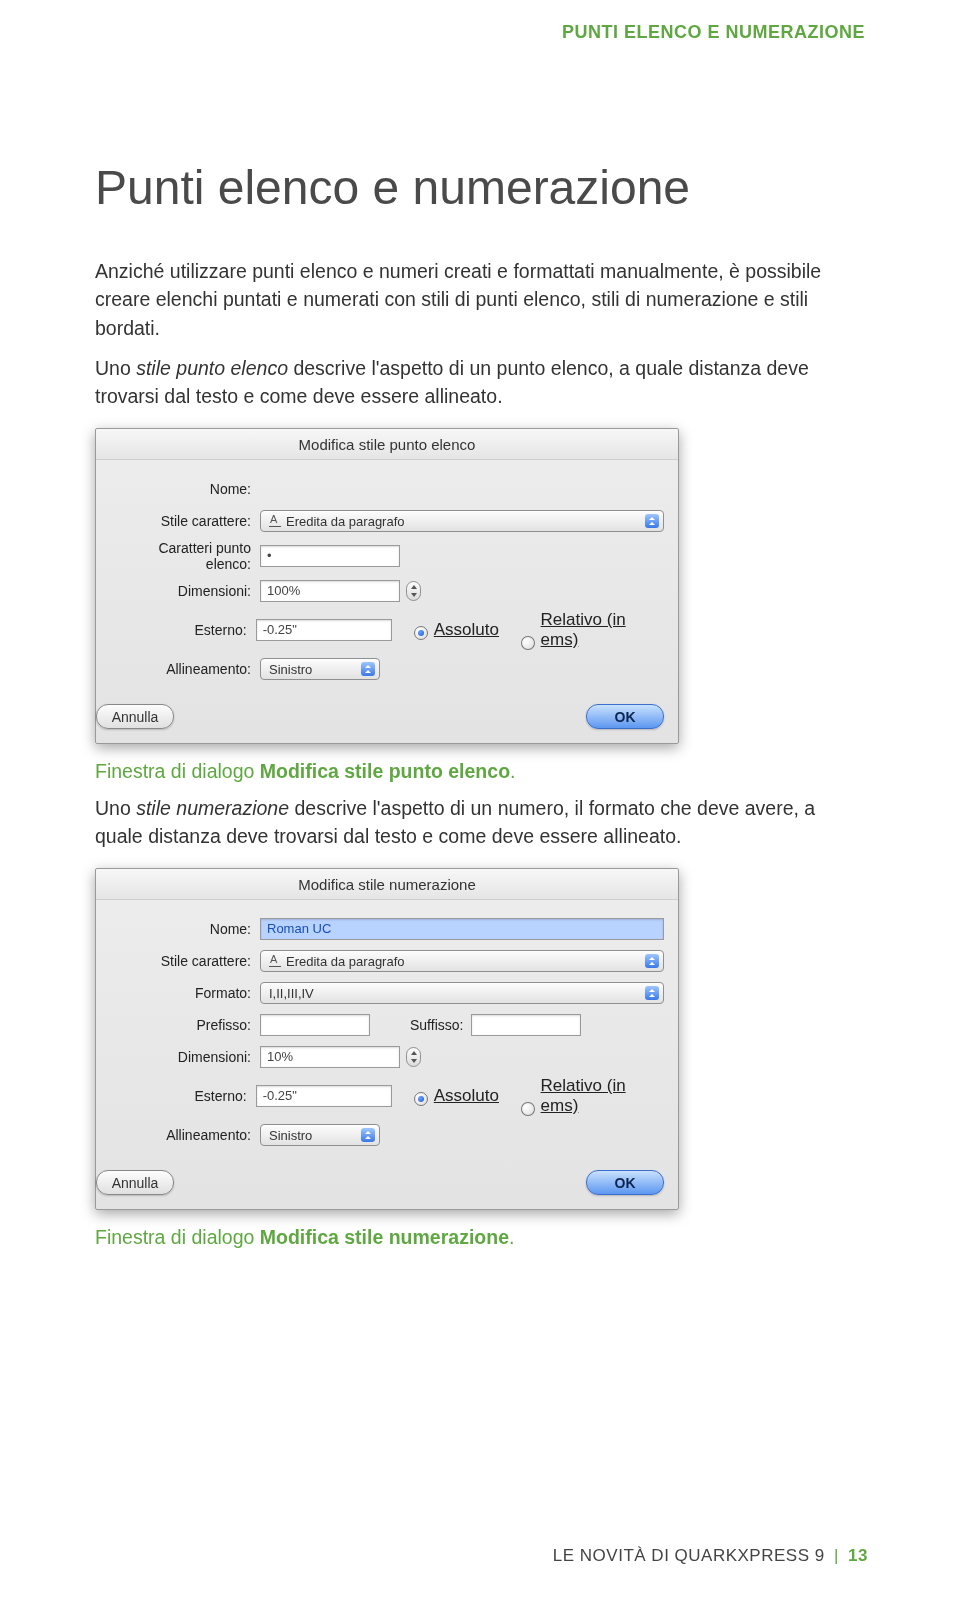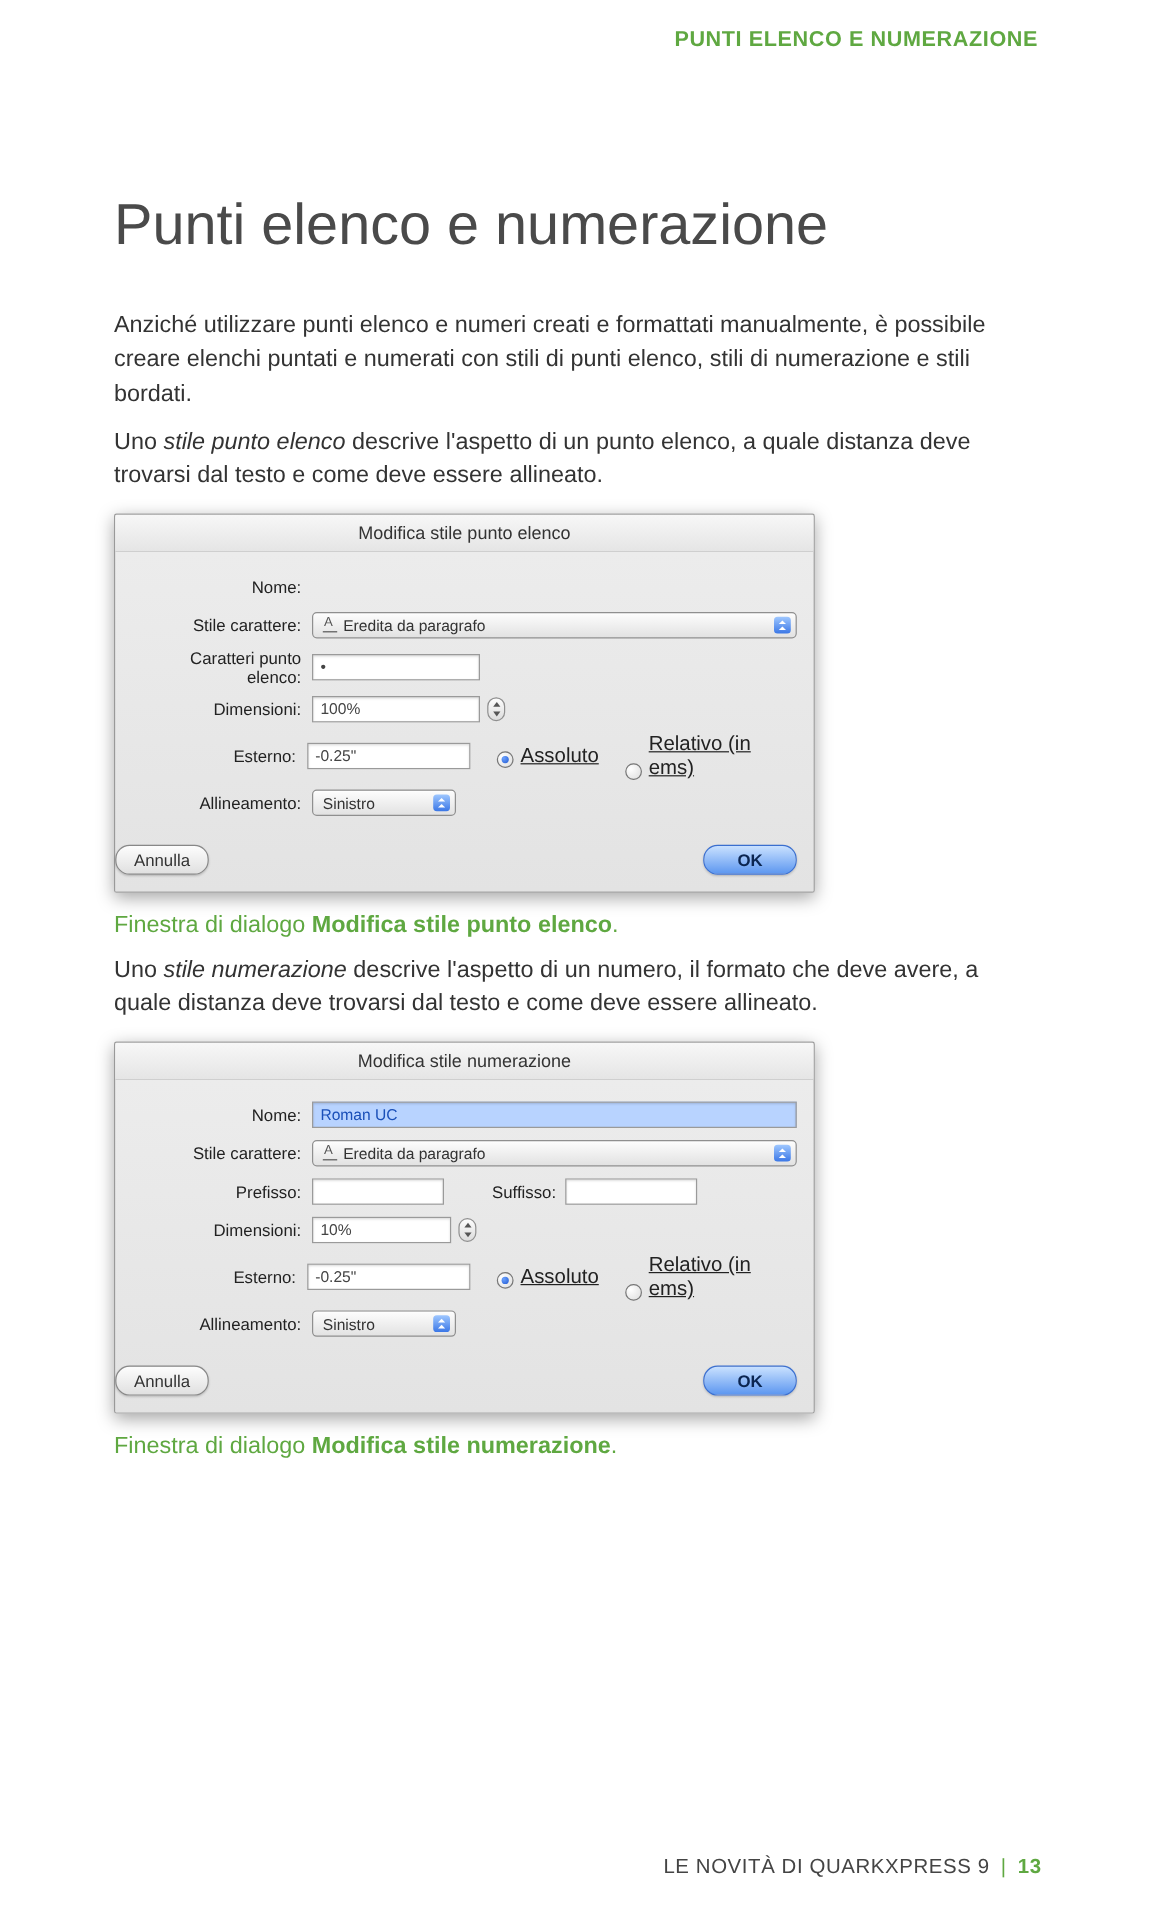--- a/index.html
+++ b/index.html
@@ -303,28 +303,34 @@
       <div class="field wide sel">Roman UC</div>
     </div>
     <div class="row">
       <div class="row-label">Stile carattere:</div>
       <div class="popup wide">
         <span class="underline-icon"></span>
         <span>Eredita da paragrafo</span>
       </div>
     </div>
     <div class="row">
+      <div class="row-label">Formato:</div>
+      <div class="popup wide">
+          <span>I,II,III,IV</span>
+        </div>
+    </div>
+    <div class="row">
       <div class="row-label">Prefisso:</div>
       <div class="field" style="width:110px"></div>
       <div class="suffix-label">Suffisso:</div>
       <div class="field" style="width:110px"></div>
     </div>
     <div class="row">
       <div class="row-label">Dimensioni:</div>
-      <div class="field" style="width:116px">10%</div>
+      <div class="field" style="width:140px">10%</div>
       <div class="stepper">
           <div class="btns"></div>
         </div>
     </div>
     <div class="row">
       <div class="row-label">Esterno:</div>
       <div class="field" style="width:140px">-0.25"</div>
       <div class="radio checked">
           <span class="dot"></span>
           <span>Assoluto</span>

